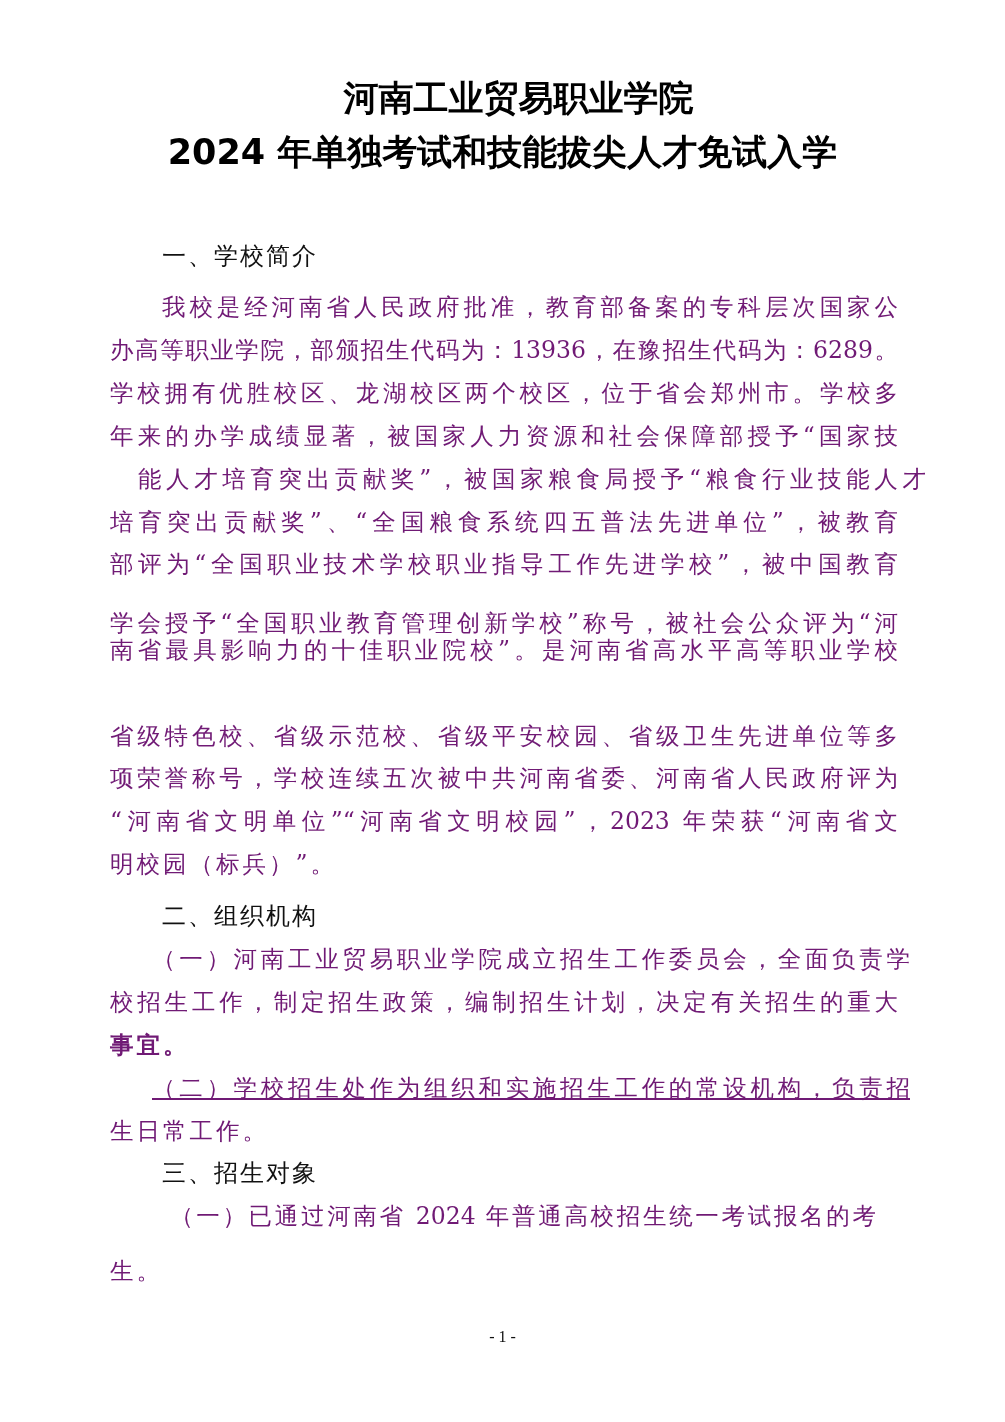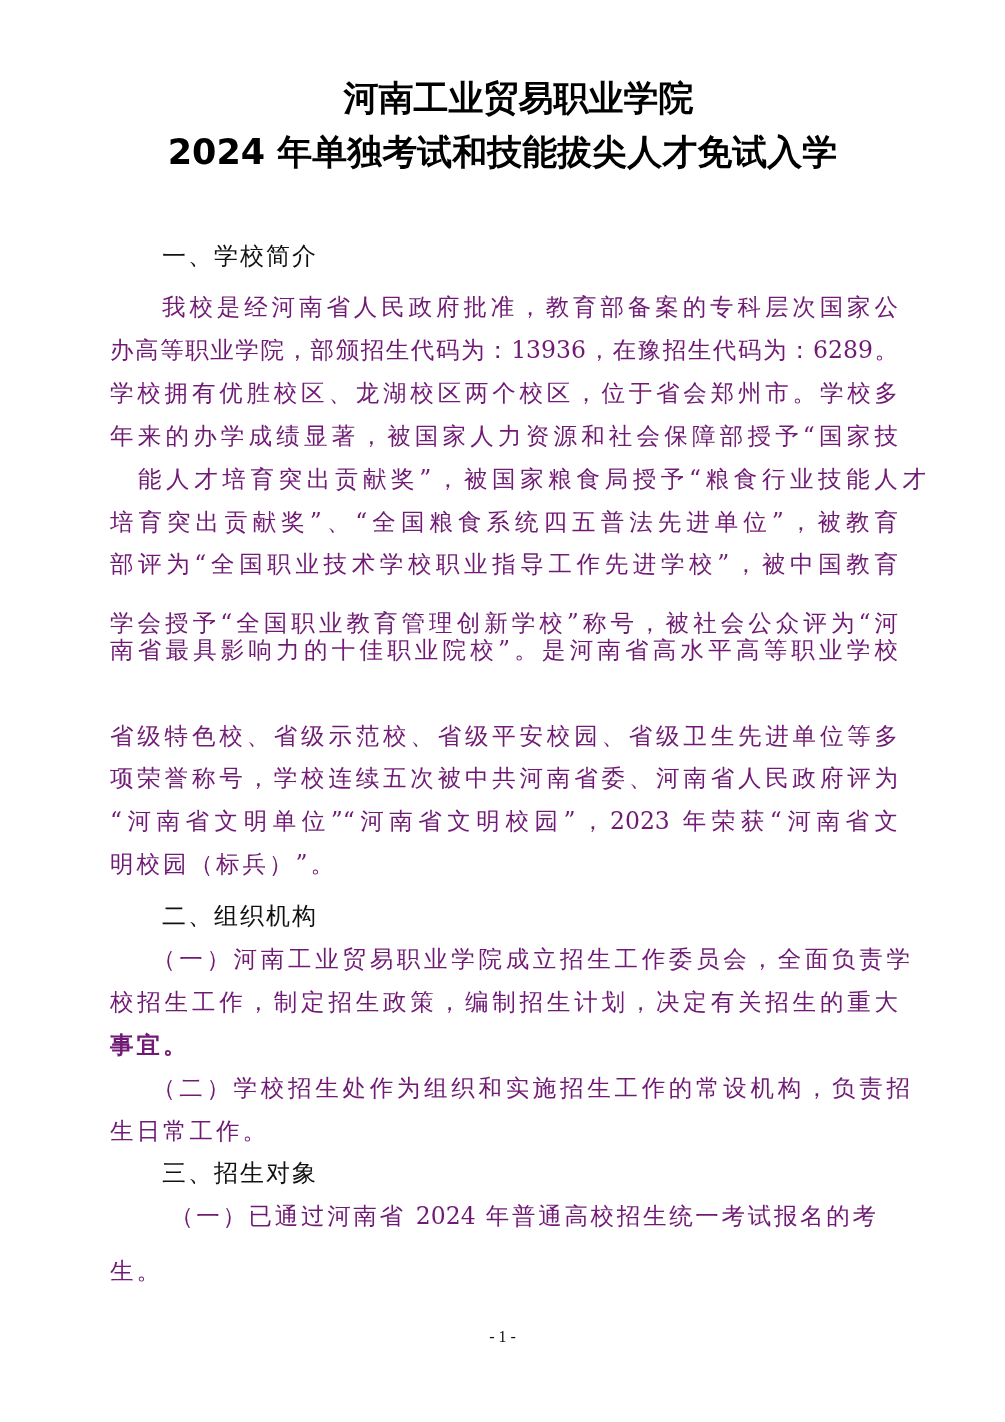--- a/index.html
+++ b/index.html
@@ -41,21 +41,21 @@
   <div class="line" style="top:635px;">南省最具影响力的十佳职业院校”。是河南省高水平高等职业学校</div>
   <div class="line" style="top:721px;">省级特色校、省级示范校、省级平安校园、省级卫生先进单位等多</div>
   <div class="line" style="top:763px;">项荣誉称号，学校连续五次被中共河南省委、河南省人民政府评为</div>
   <div class="line" style="top:806px;">“河南省文明单位”“河南省文明校园”，2023 年荣获“河南省文</div>
   <div class="line short" style="top:849px;">明校园（标兵）”。</div>
 
   <div class="heading" style="top:901px;">二、组织机构</div>
   <div class="line indent-sm" style="top:944px;">（一）河南工业贸易职业学院成立招生工作委员会，全面负责学</div>
   <div class="line" style="top:987px;">校招生工作，制定招生政策，编制招生计划，决定有关招生的重大</div>
   <div class="line short" style="top:1030px;font-weight:bold;">事宜。</div>
-  <div class="line indent-sm" style="top:1073px;">（二）学校招生处作为组织和实施招生工作的常设机构，负责招</div>
+  <div class="line indent-sm" style="top:1073px;text-decoration:underline;">（二）学校招生处作为组织和实施招生工作的常设机构，负责招</div>
   <div class="line short" style="top:1116px;">生日常工作。</div>
 
   <div class="heading" style="top:1158px;">三、招生对象</div>
   <div class="line indent-md" style="top:1201px;">（一）已通过河南省 2024 年普通高校招生统一考试报名的考</div>
   <div class="line short" style="top:1256px;">生。</div>
 
   <div class="page-number">- 1 -</div>
 </div>
 
 </body></html>

